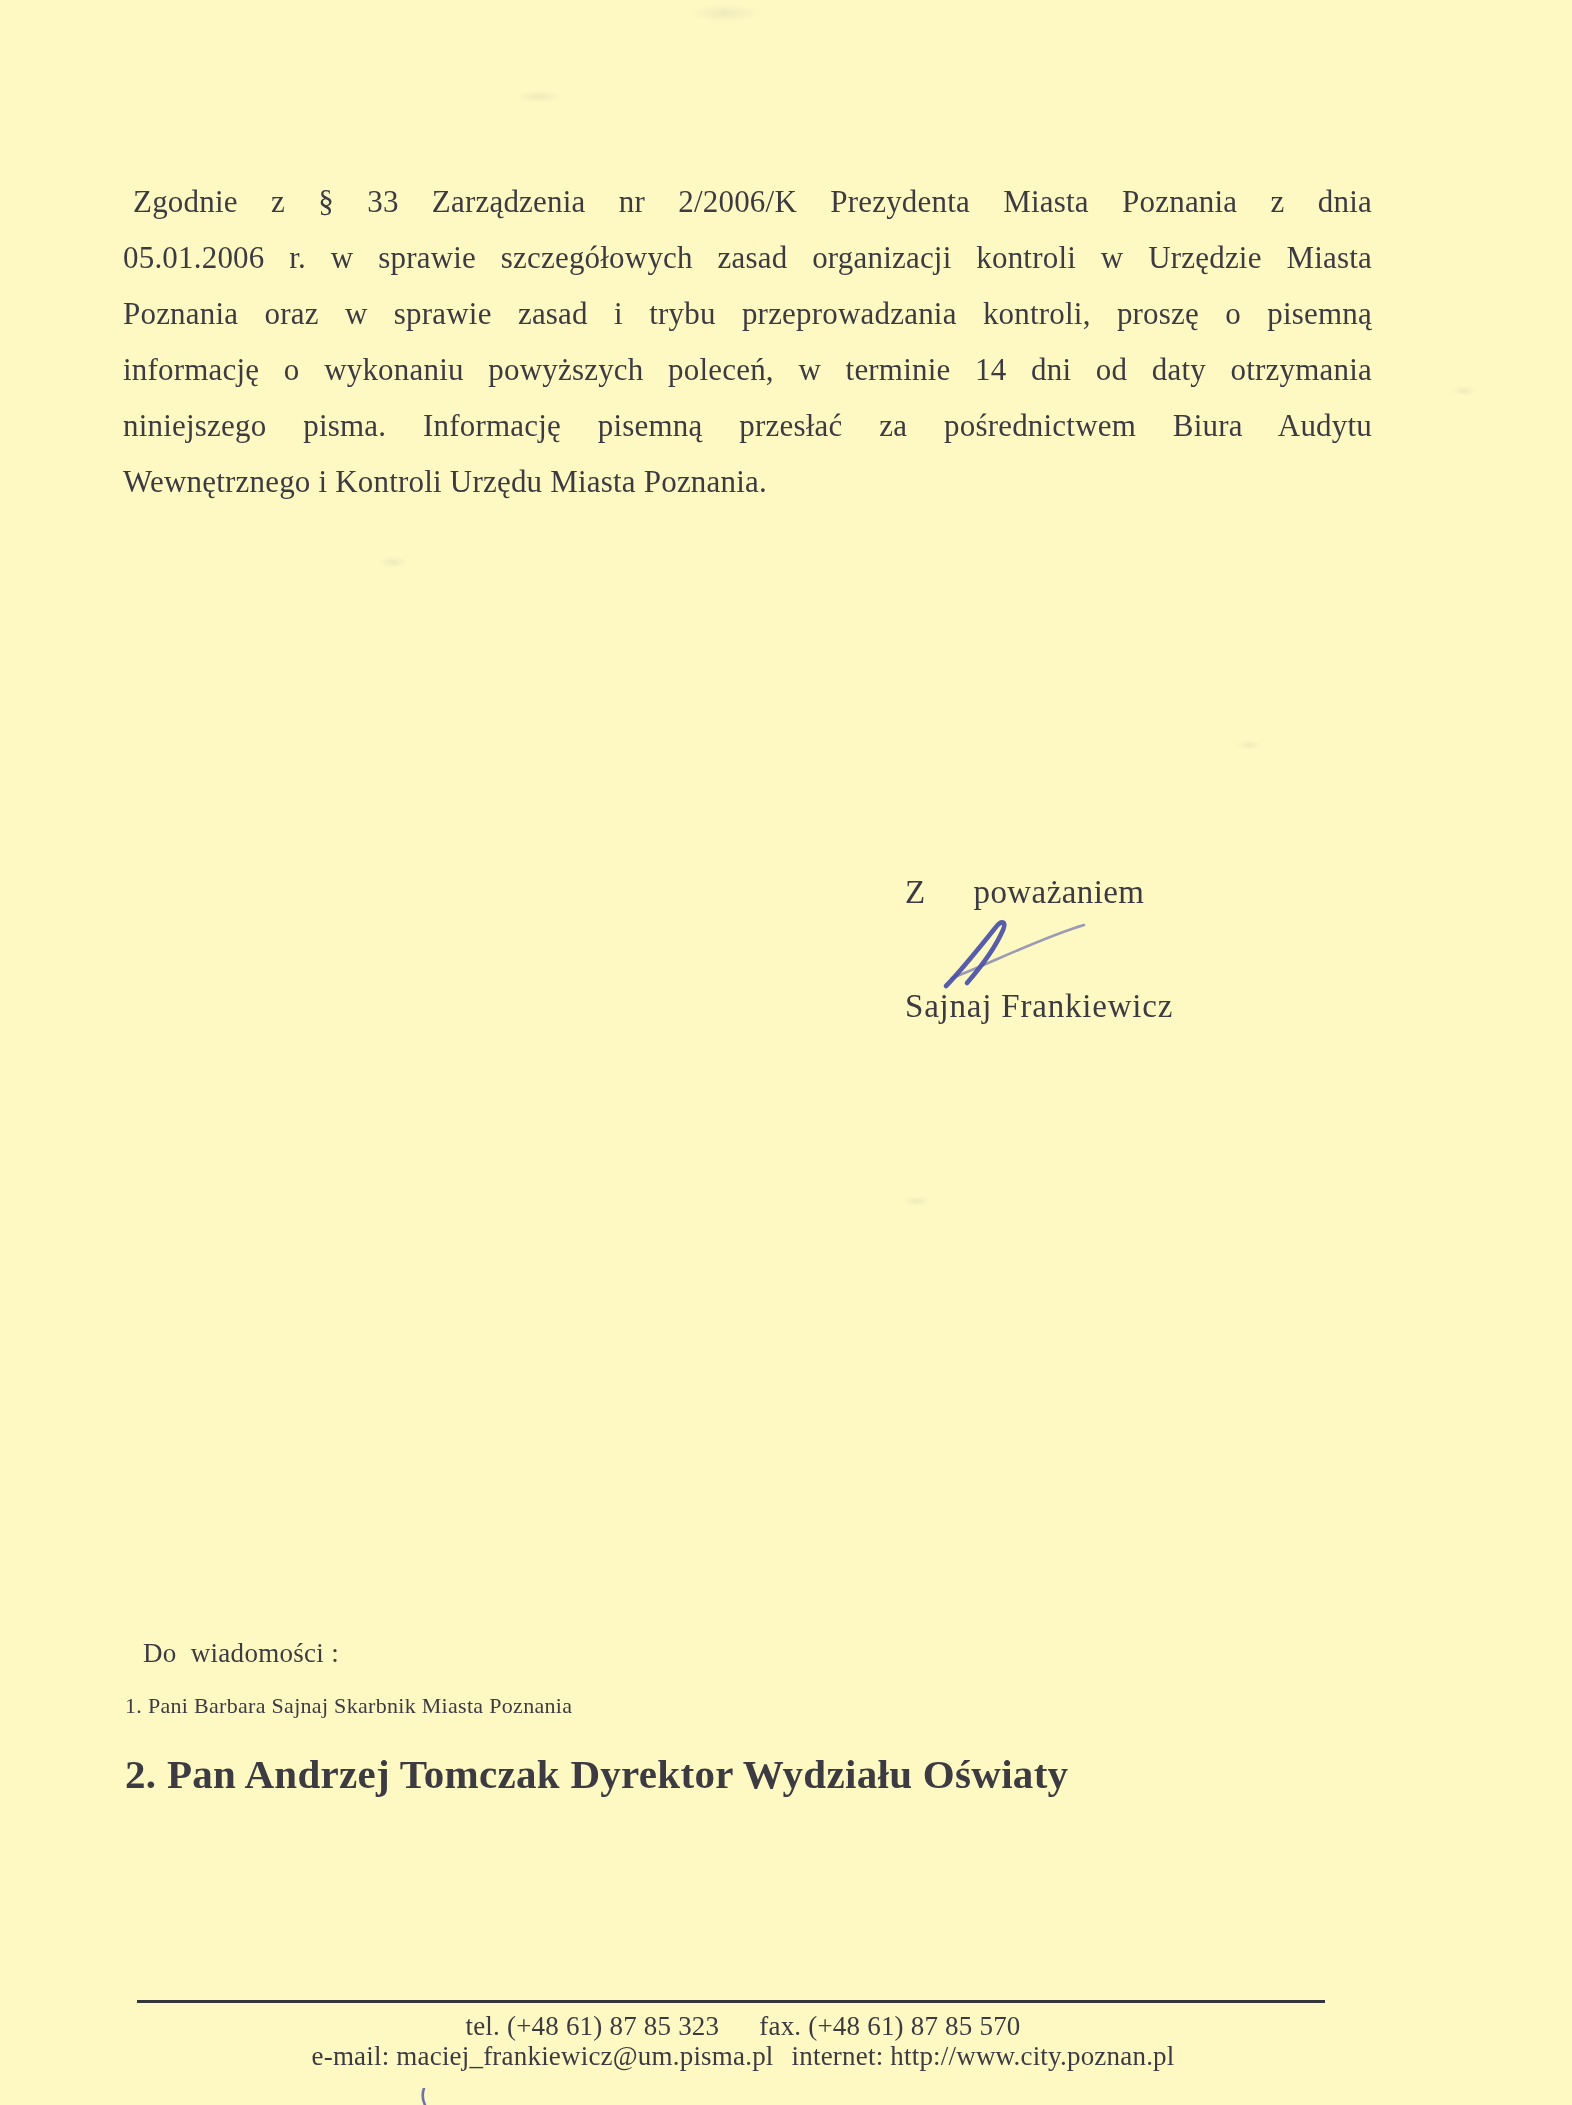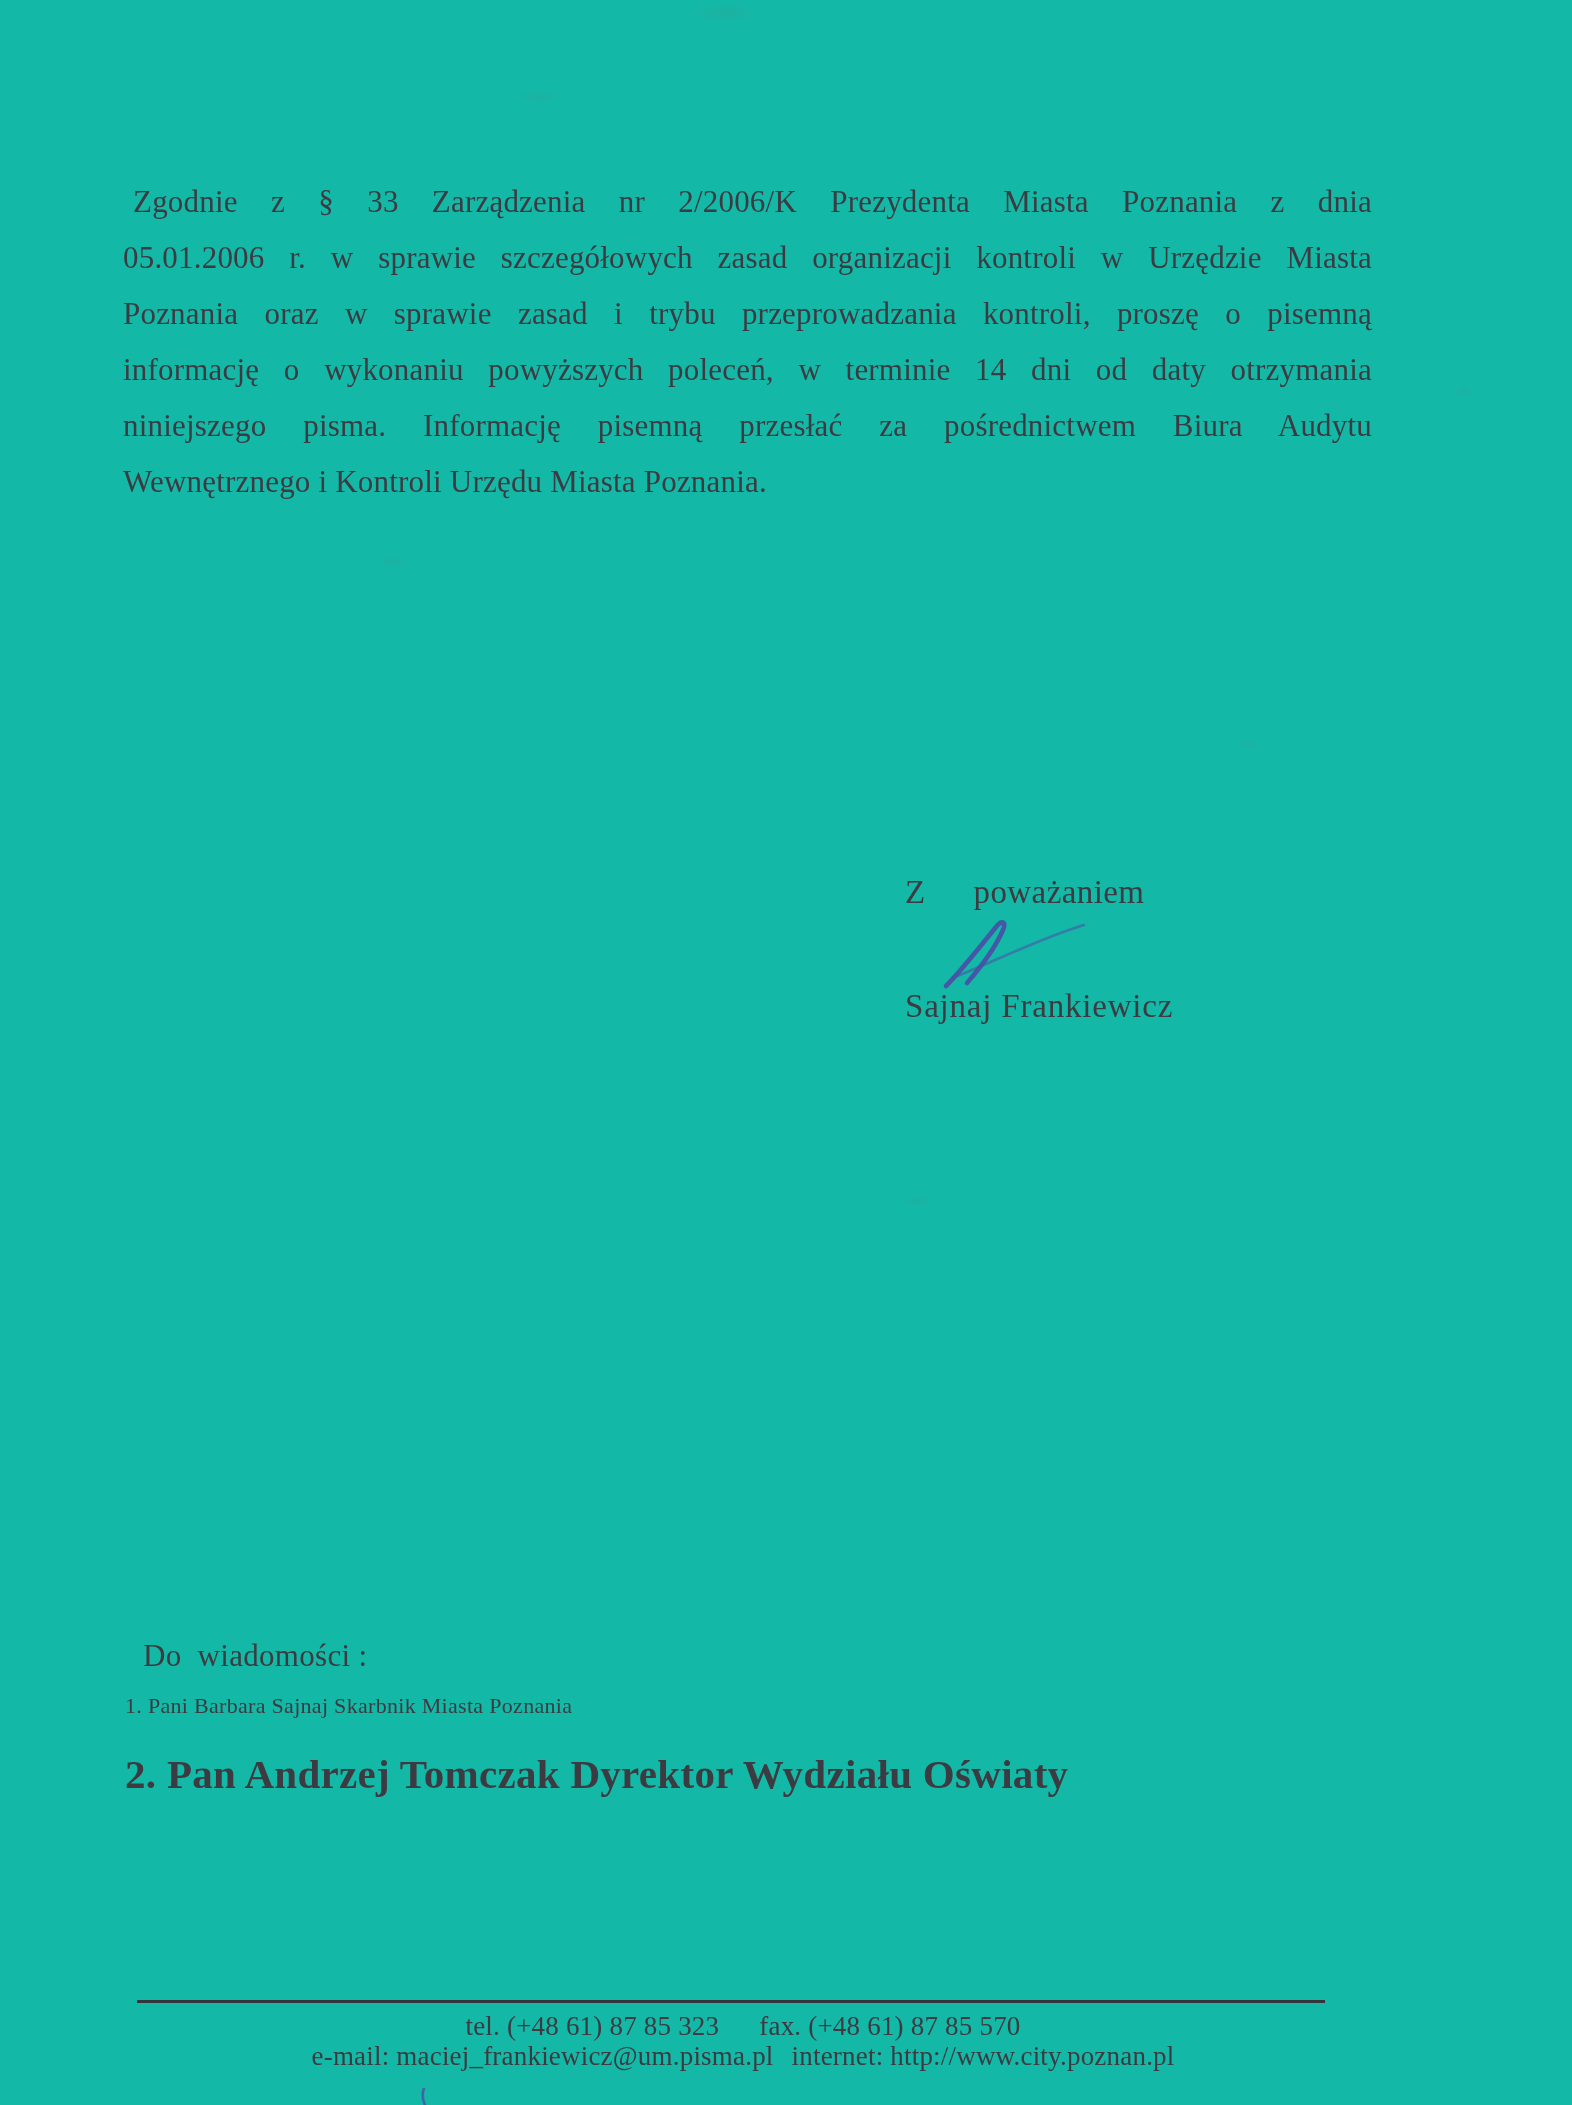--- a/index.html
+++ b/index.html
@@ -5,21 +5,21 @@
   html, body {
     margin: 0;
     padding: 0;
     background: #e9e9e9;
   }
   .page {
     position: relative;
     width: 1572px;
     height: 2105px;
     margin: 0 auto;
-    background: #14b8a6;
+    background: #fef9c3;
     overflow: hidden;
     font-family: "Liberation Serif", "DejaVu Serif", serif;
     color: #3c3b42;
   }
 
   
   .body-text {
     position: absolute;
     left: 123px;
     top: 174px;
@@ -62,21 +62,21 @@
     top: 988px;
     font-size: 33px;
     letter-spacing: 0.8px;
   }
 
   
   .distribution-heading {
     position: absolute;
     left: 143px;
     top: 1638px;
-    font-size: 31px;
+    font-size: 27px;
     white-space: pre-wrap;
     letter-spacing: 0.3px;
   }
   .distribution-item-1 {
     position: absolute;
     left: 125px;
     top: 1693px;
     font-size: 22px;
     letter-spacing: 0.3px;
   }

